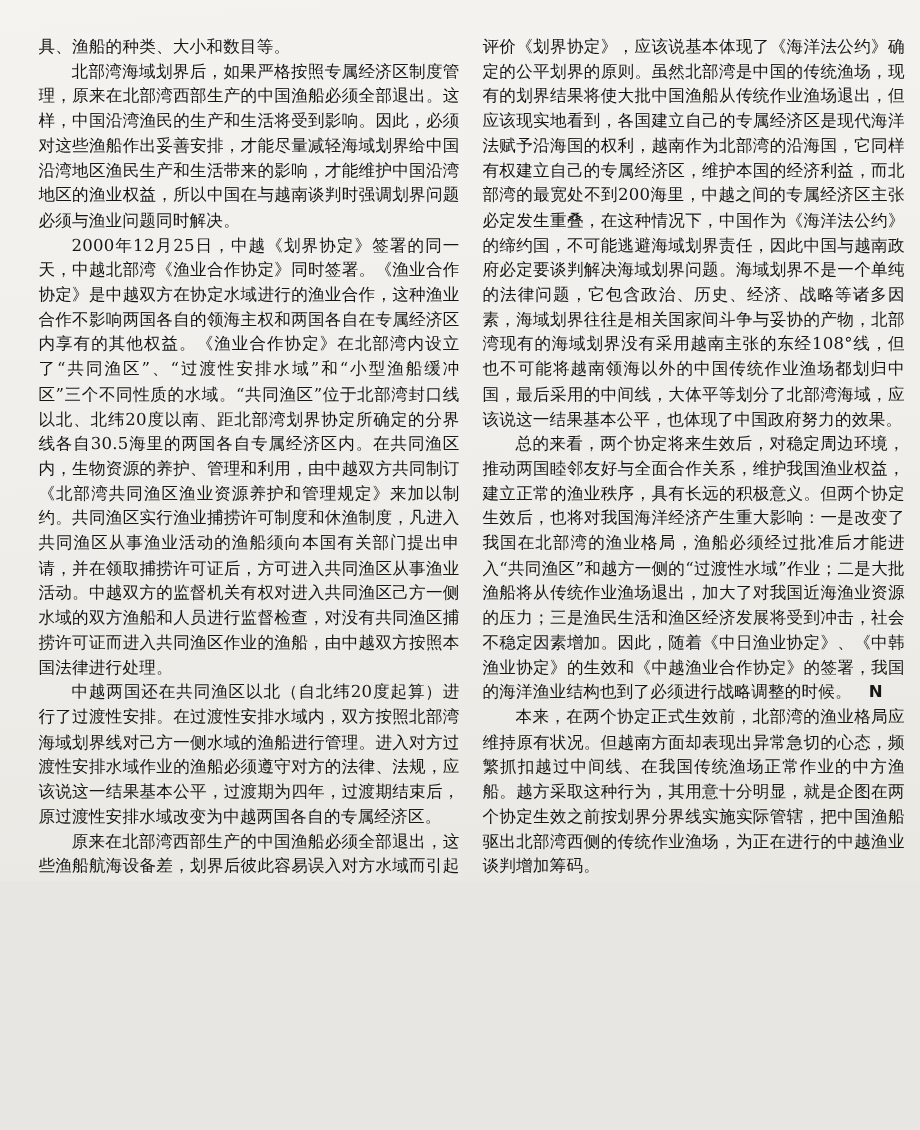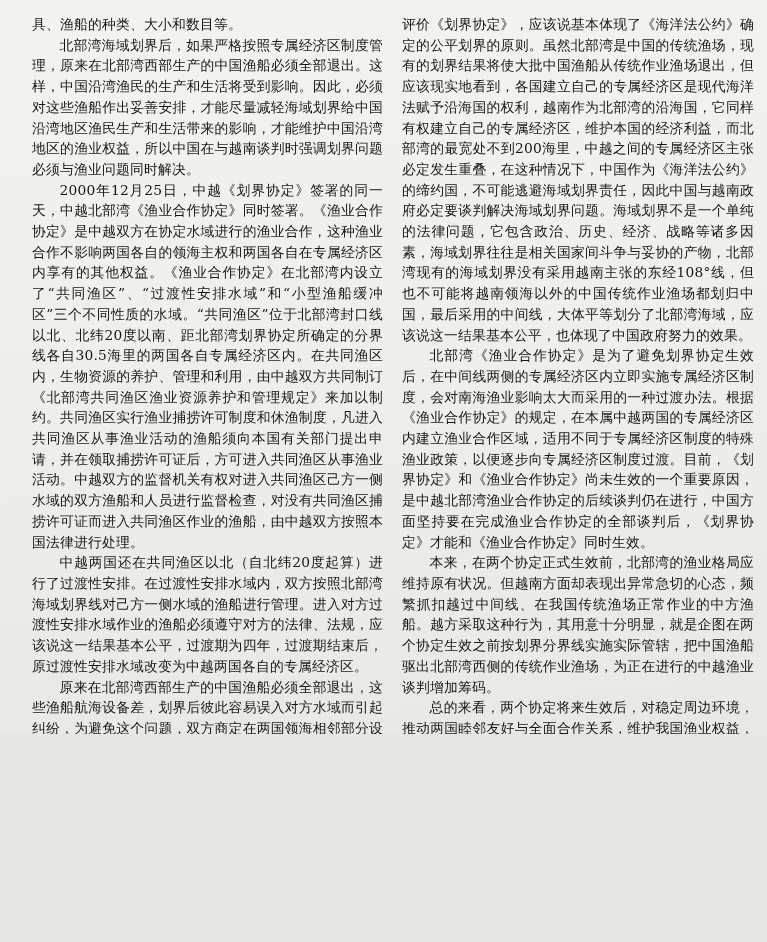--- a/index.html
+++ b/index.html
@@ -10,21 +10,21 @@
     width: 767px;
     height: 942px;
     overflow: hidden;
     background: #e7e6e2;
   }
   .page {
     box-sizing: border-box;
     width: 767px;
     height: 734px;
     background: linear-gradient(175deg, #f4f3ef 0%, #efeeea 55%, #e9e8e3 100%);
-    padding: 14px 13px 0 32px;
+    padding: 29px 13px 0 32px;
     display: flex;
     gap: 19px;
   }
   .col {
     box-sizing: border-box;
     overflow: hidden;
   }
   .col-left  { width: 351px; }
   .col-right { width: 352px; }
   p.para {
@@ -63,17 +63,16 @@
       <p class="para indent">北部湾海域划界后，如果严格按照专属经济区制度管理，原来在北部湾西部生产的中国渔船必须全部退出。这样，中国沿湾渔民的生产和生活将受到影响。因此，必须对这些渔船作出妥善安排，才能尽量减轻海域划界给中国沿湾地区渔民生产和生活带来的影响，才能维护中国沿湾地区的渔业权益，所以中国在与越南谈判时强调划界问题必须与渔业问题同时解决。</p>
       <p class="para indent">2000年12月25日，中越《划界协定》签署的同一天，中越北部湾《渔业合作协定》同时签署。《渔业合作协定》是中越双方在协定水域进行的渔业合作，这种渔业合作不影响两国各自的领海主权和两国各自在专属经济区内享有的其他权益。《渔业合作协定》在北部湾内设立了“共同渔区”、“过渡性安排水域”和“小型渔船缓冲区”三个不同性质的水域。“共同渔区”位于北部湾封口线以北、北纬20度以南、距北部湾划界协定所确定的分界线各自30.5海里的两国各自专属经济区内。在共同渔区内，生物资源的养护、管理和利用，由中越双方共同制订《北部湾共同渔区渔业资源养护和管理规定》来加以制约。共同渔区实行渔业捕捞许可制度和休渔制度，凡进入共同渔区从事渔业活动的渔船须向本国有关部门提出申请，并在领取捕捞许可证后，方可进入共同渔区从事渔业活动。中越双方的监督机关有权对进入共同渔区己方一侧水域的双方渔船和人员进行监督检查，对没有共同渔区捕捞许可证而进入共同渔区作业的渔船，由中越双方按照本国法律进行处理。</p>
       <p class="para indent">中越两国还在共同渔区以北（自北纬20度起算）进行了过渡性安排。在过渡性安排水域内，双方按照北部湾海域划界线对己方一侧水域的渔船进行管理。进入对方过渡性安排水域作业的渔船必须遵守对方的法律、法规，应该说这一结果基本公平，过渡期为四年，过渡期结束后，原过渡性安排水域改变为中越两国各自的专属经济区。</p>
       <p class="para indent">原来在北部湾西部生产的中国渔船必须全部退出，这些渔船航海设备差，划界后彼此容易误入对方水域而引起纠纷，为避免这个问题，双方商定在两国领海相邻部分设立小型渔船缓冲区。在小型渔船缓冲区内，一方发现另一方在己方水域从事渔业活动，可予以警告，并采取必要措施令其离开该水域，但应克制：不扣留，不逮捕，不处罚或使用武力。若发生争议，应报告渔委会由其协调解决。</p>
       <p class="para indent">《渔业合作协定》有效期为十二年，到期自动顺延三年；但“过渡性安排水域”的期限仅为四年。</p>
       <h2 class="heading">《划界协定》和《渔业合作协定》对中国的影响</h2>
       <p class="para indent">《划界协定》和《渔业合作协定》经中越两国政府签署后，尚未履行批准程序，因此两协定至今尚未生效。客观</p>
     </div>
   <div class="col col-right">
       <p class="para">评价《划界协定》，应该说基本体现了《海洋法公约》确定的公平划界的原则。虽然北部湾是中国的传统渔场，现有的划界结果将使大批中国渔船从传统作业渔场退出，但应该现实地看到，各国建立自己的专属经济区是现代海洋法赋予沿海国的权利，越南作为北部湾的沿海国，它同样有权建立自己的专属经济区，维护本国的经济利益，而北部湾的最宽处不到200海里，中越之间的专属经济区主张必定发生重叠，在这种情况下，中国作为《海洋法公约》的缔约国，不可能逃避海域划界责任，因此中国与越南政府必定要谈判解决海域划界问题。海域划界不是一个单纯的法律问题，它包含政治、历史、经济、战略等诸多因素，海域划界往往是相关国家间斗争与妥协的产物，北部湾现有的海域划界没有采用越南主张的东经108°线，但也不可能将越南领海以外的中国传统作业渔场都划归中国，最后采用的中间线，大体平等划分了北部湾海域，应该说这一结果基本公平，也体现了中国政府努力的效果。</p>
-      <p class="para indent">北部湾《渔业合作协定》是为了避免划界协定生效后，在中间线两侧的专属经济区内立即实施专属经济区制度，会对南海渔业影响太大而采用的一种过渡办法。根据《渔业合作协定》的规定，在本属中越两国的专属经济区内建立渔业合作区域，适用不同于专属经济区制度的特殊渔业政策，以便逐步向专属经济区制度过渡。目前，《划界协定》和《渔业合作协定》尚未生效的一个重要原因，是中越北部湾渔业合作协定的后续谈判仍在进行，中国方面坚持要在完成渔业合作协定的全部谈判后，《划界协定》才能和《渔业合作协定》同时生效。</p>
+      <p class="para indent">总的来看，两个协定将来生效后，对稳定周边环境，推动两国睦邻友好与全面合作关系，维护我国渔业权益，建立正常的渔业秩序，具有长远的积极意义。但两个协定生效后，也将对我国海洋经济产生重大影响：一是改变了我国在北部湾的渔业格局，渔船必须经过批准后才能进入“共同渔区”和越方一侧的“过渡性水域”作业；二是大批渔船将从传统作业渔场退出，加大了对我国近海渔业资源的压力；三是渔民生活和渔区经济发展将受到冲击，社会不稳定因素增加。因此，随着《中日渔业协定》、《中韩渔业协定》的生效和《中越渔业合作协定》的签署，我国的海洋渔业结构也到了必须进行战略调整的时候。<span class="end-mark">　N</span></p>
       <p class="para indent">本来，在两个协定正式生效前，北部湾的渔业格局应维持原有状况。但越南方面却表现出异常急切的心态，频繁抓扣越过中间线、在我国传统渔场正常作业的中方渔船。越方采取这种行为，其用意十分明显，就是企图在两个协定生效之前按划界分界线实施实际管辖，把中国渔船驱出北部湾西侧的传统作业渔场，为正在进行的中越渔业谈判增加筹码。</p>
-      <p class="para indent">总的来看，两个协定将来生效后，对稳定周边环境，推动两国睦邻友好与全面合作关系，维护我国渔业权益，建立正常的渔业秩序，具有长远的积极意义。但两个协定生效后，也将对我国海洋经济产生重大影响：一是改变了我国在北部湾的渔业格局，渔船必须经过批准后才能进入“共同渔区”和越方一侧的“过渡性水域”作业；二是大批渔船将从传统作业渔场退出，加大了对我国近海渔业资源的压力；三是渔民生活和渔区经济发展将受到冲击，社会不稳定因素增加。因此，随着《中日渔业协定》、《中韩渔业协定》的生效和《中越渔业合作协定》的签署，我国的海洋渔业结构也到了必须进行战略调整的时候。<span class="end-mark">　N</span></p>
     </div>
 </div>
 
 </body></html>

